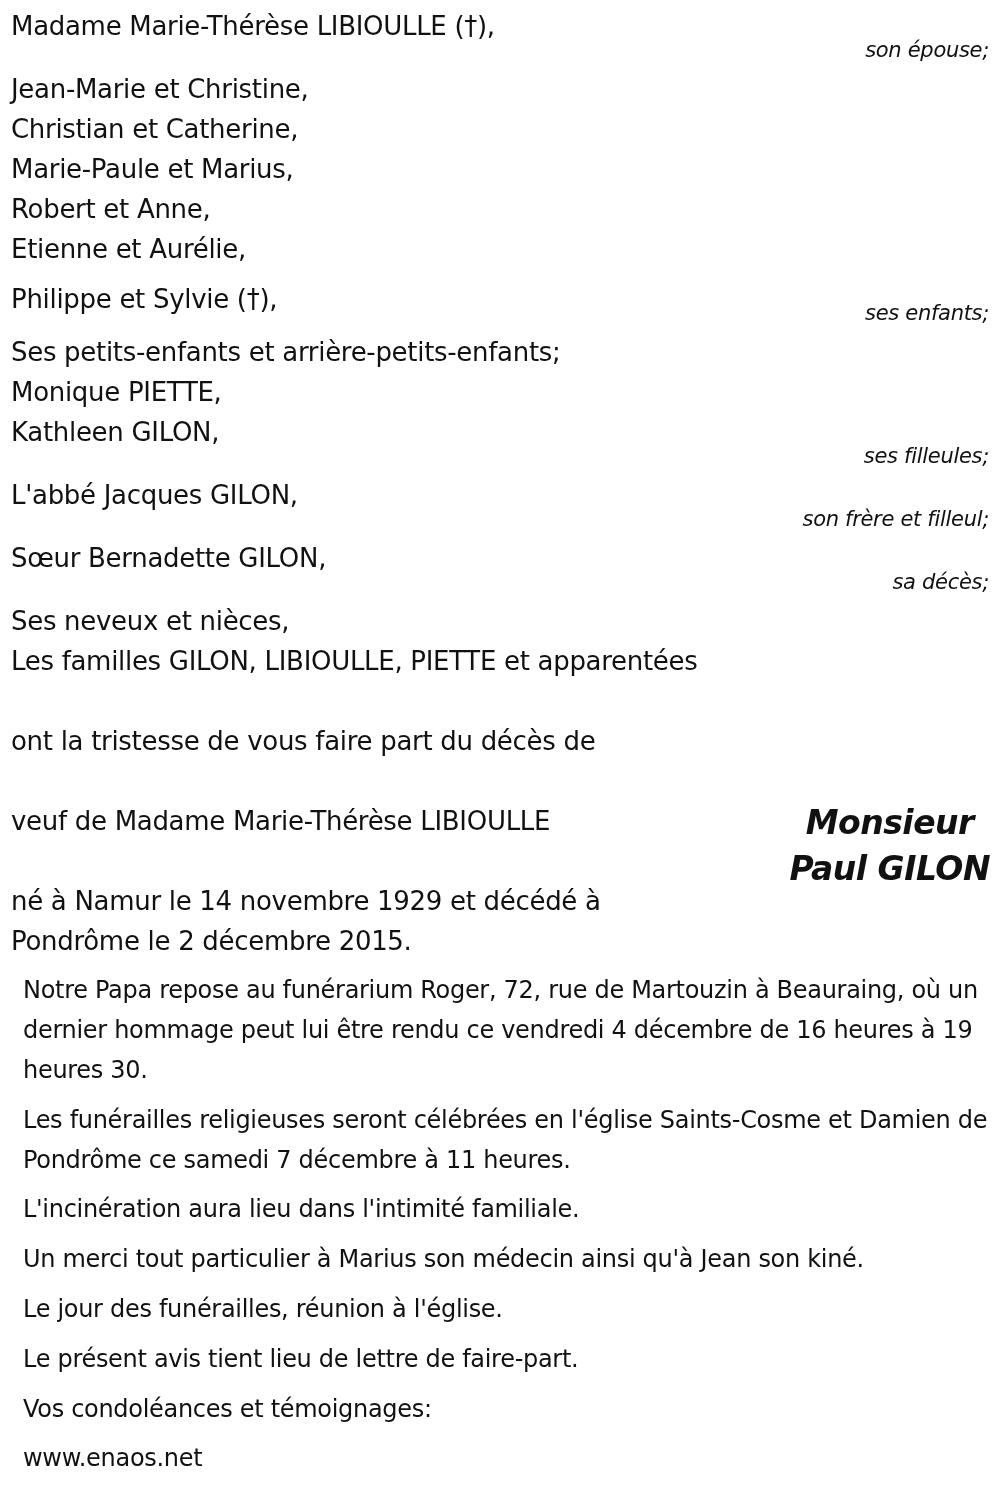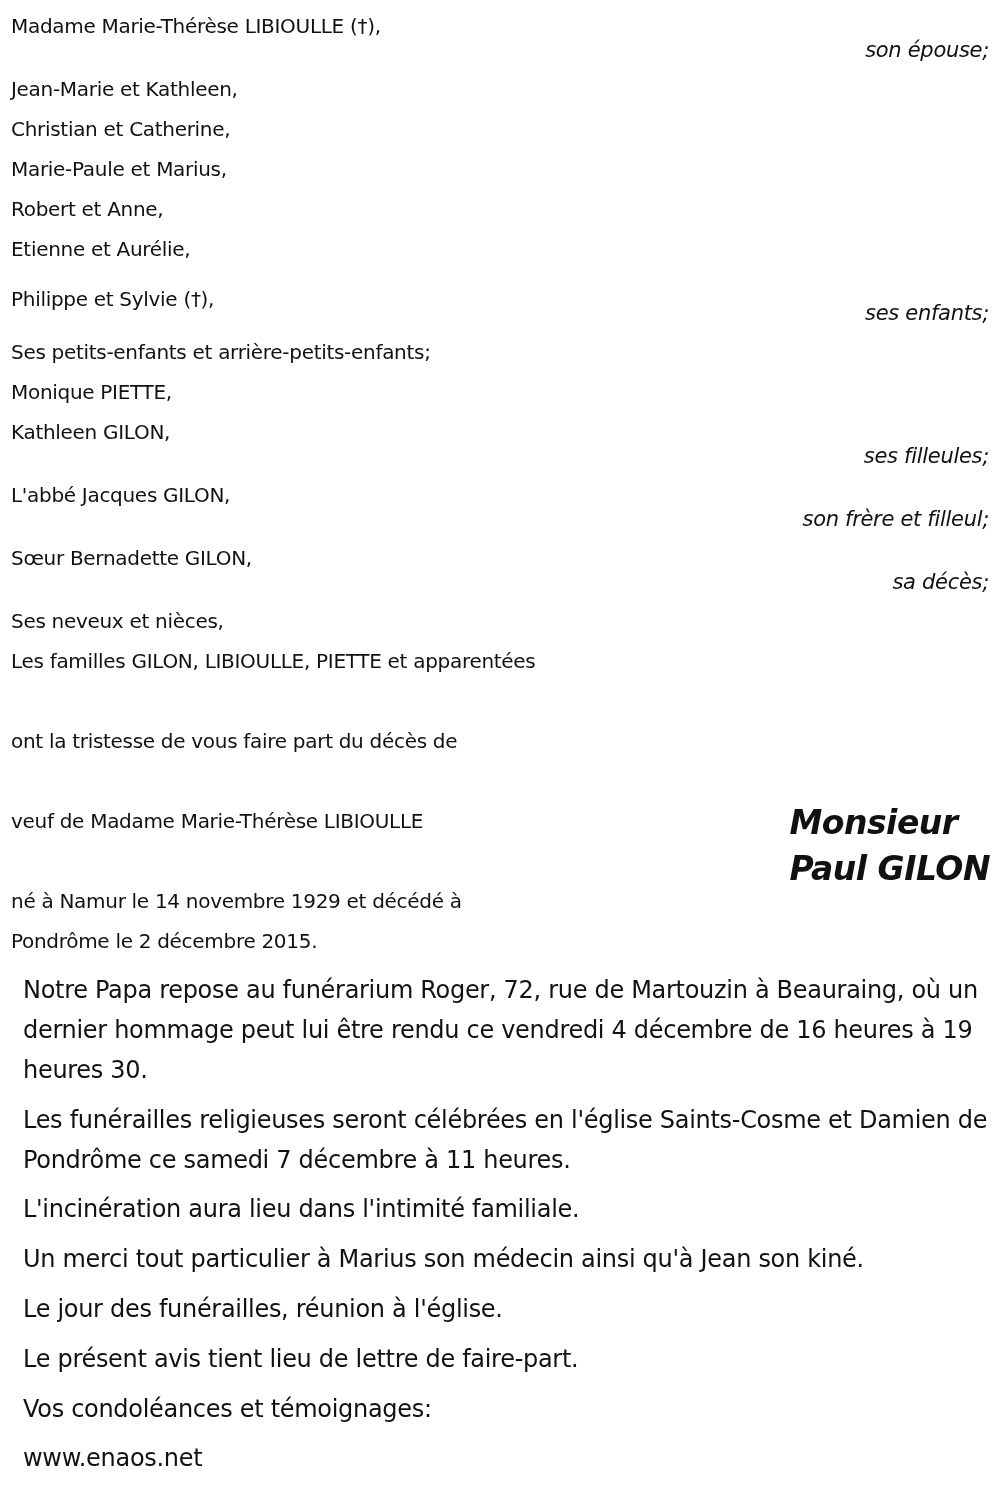--- a/index.html
+++ b/index.html
@@ -3,45 +3,45 @@
   <meta charset="utf-8">
   <style>
     html, body { margin: 0; padding: 0; background: #ffffff; }
     body {
       width: 1000px; height: 1487px; position: relative; overflow: hidden;
       font-family: "DejaVu Sans", "Liberation Sans", sans-serif;
       color: #111111;
     }
     .line {
       position: absolute; left: 11px;
-      font-size: 20px; line-height: 30px; white-space: nowrap;
+      font-size: 26px; line-height: 30px; white-space: nowrap;
       letter-spacing: -0.3px;
     }
     .rel {
       position: absolute; right: 11px;
       font-size: 21px; line-height: 28px; font-style: italic;
       white-space: nowrap; text-align: left; letter-spacing: -0.3px;
     }
     .para {
       position: absolute; left: 11px; width: 980px;
       font-size: 24px; line-height: 40px; letter-spacing: -0.3px; margin-left: 12px;
     }
     .name-block {
       position: absolute; right: 10px; top: 800px;
-      text-align: left; font-weight: bold; font-style: italic;
+      text-align: center; font-weight: bold; font-style: italic;
       font-size: 33px; line-height: 46px; letter-spacing: -0.5px; margin-left: 12px;
     }
     .name-block div { white-space: nowrap; }
   </style>
 </head>
 <body>
 
 <div>
   <div class="line" style="top:11px">Madame Marie-Thérèse LIBIOULLE (†),</div>
-  <div class="line" style="top:74px">Jean-Marie et Kathleen,</div>
+  <div class="line" style="top:74px">Jean-Marie et Christine,</div>
   <div class="line" style="top:114px">Christian et Catherine,</div>
   <div class="line" style="top:154px">Marie-Paule et Marius,</div>
   <div class="line" style="top:194px">Robert et Anne,</div>
   <div class="line" style="top:234px">Etienne et Aurélie,</div>
   <div class="line" style="top:284px">Philippe et Sylvie (†),</div>
   <div class="line" style="top:337px">Ses petits-enfants et arrière-petits-enfants;</div>
   <div class="line" style="top:377px">Monique PIETTE,</div>
   <div class="line" style="top:417px">Kathleen GILON,</div>
   <div class="line" style="top:480px">L'abbé Jacques GILON,</div>
   <div class="line" style="top:543px">Sœur Bernadette GILON,</div>

